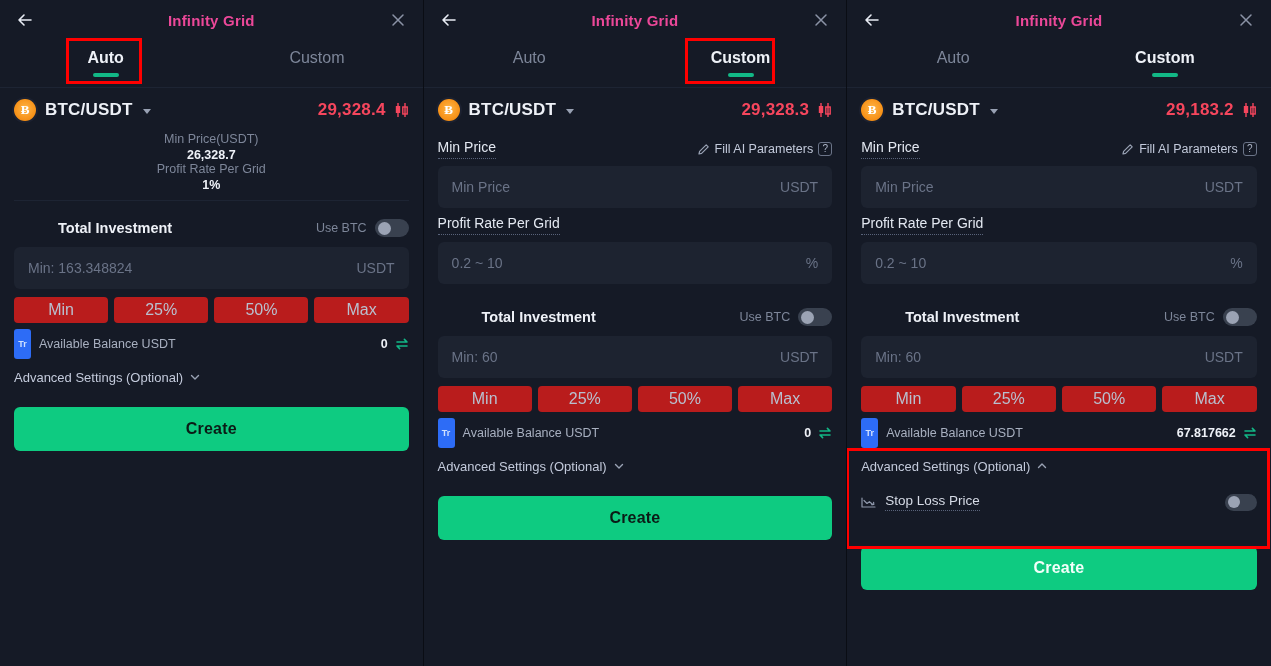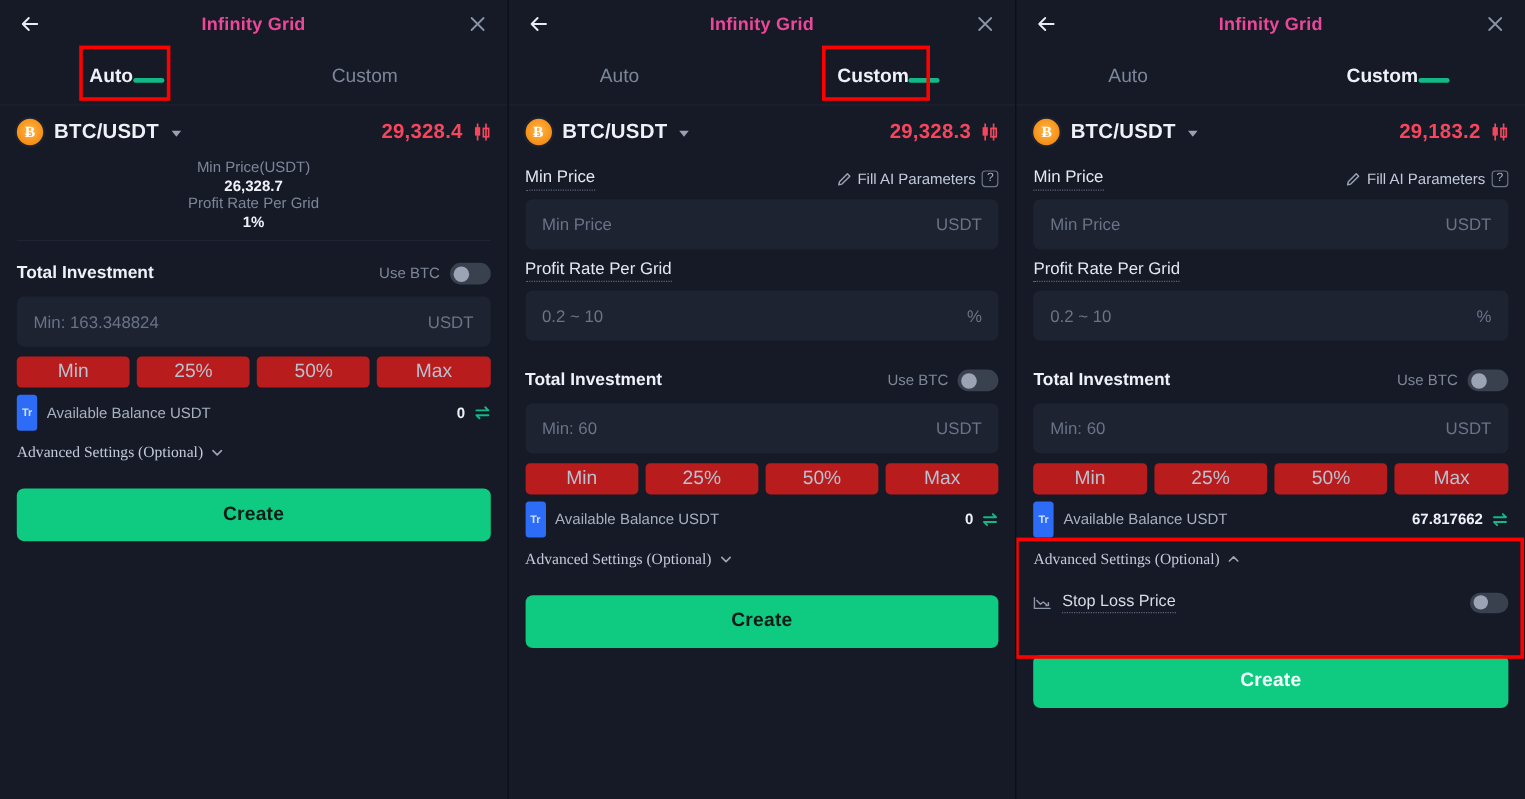--- a/index.html
+++ b/index.html
@@ -45,21 +45,21 @@
 
   
   .tabs {
     display: flex;
     height: 48px;
     border-bottom: 1px solid #1d2433;
     position: relative;
   }
   .tab {
     flex: 1;
-    display: flex; flex-direction: row;
+    display: flex; flex-direction: column;
     align-items: center; justify-content: center;
     position: relative;
     cursor: pointer;
   }
   .tab .tab-label {
     font-size: 16px;
     color: #7d8699;
     line-height: 1;
   }
   .tab.active .tab-label { color: #eef1f7; font-weight: bold; }
@@ -150,21 +150,21 @@
     cursor: text;
   }
   .input .ph { font-size: 14px; color: #6a7387; }
   .input .unit { font-size: 14px; color: #6a7387; }
 
   
   .sec-head {
     display: flex; justify-content: space-between; align-items: center;
     height: 38px;
   }
-  .sec-title { font-size: 14.5px; font-weight: bold; color: #eef1f7; }
+  .sec-title { font-size: 14.5px; font-weight: bold; color: #eef1f7; margin-left: 44px; }
   .sec-right { display: flex; align-items: center; gap: 8px; }
   .use-btc { font-size: 12.5px; color: #7d8699; }
 
   .toggle {
     width: 32px; height: 17px; border-radius: 9px;
     background: #39414f;
     position: relative; cursor: pointer;
     flex: none;
   }
   .toggle .knob {
@@ -199,21 +199,21 @@
     line-height: 1;
   }
   .bal-label { font-size: 12.5px; color: #a8b0c0; }
   .bal-right { display: flex; align-items: center; gap: 7px; }
   .bal-val { font-size: 12.5px; color: #eef1f7; font-weight: bold; }
   .swap-icon { display: flex; color: #12b886; }
 
   
   .adv-row {
     display: flex; align-items: center; gap: 6px;
-    height: 32px; cursor: pointer; font-family: Liberation Serif, serif;
+    height: 32px; cursor: pointer;
   }
   .adv-text { font-size: 13px; color: #c3cadb; }
   .chev { color: #9aa3b5; display: flex; }
 
   .adv-item {
     display: flex; align-items: center; justify-content: space-between;
     height: 40px;
   }
   .adv-item-left { display: flex; align-items: center; gap: 9px; }
   .adv-icon { color: #8f98ab; display: flex; }

